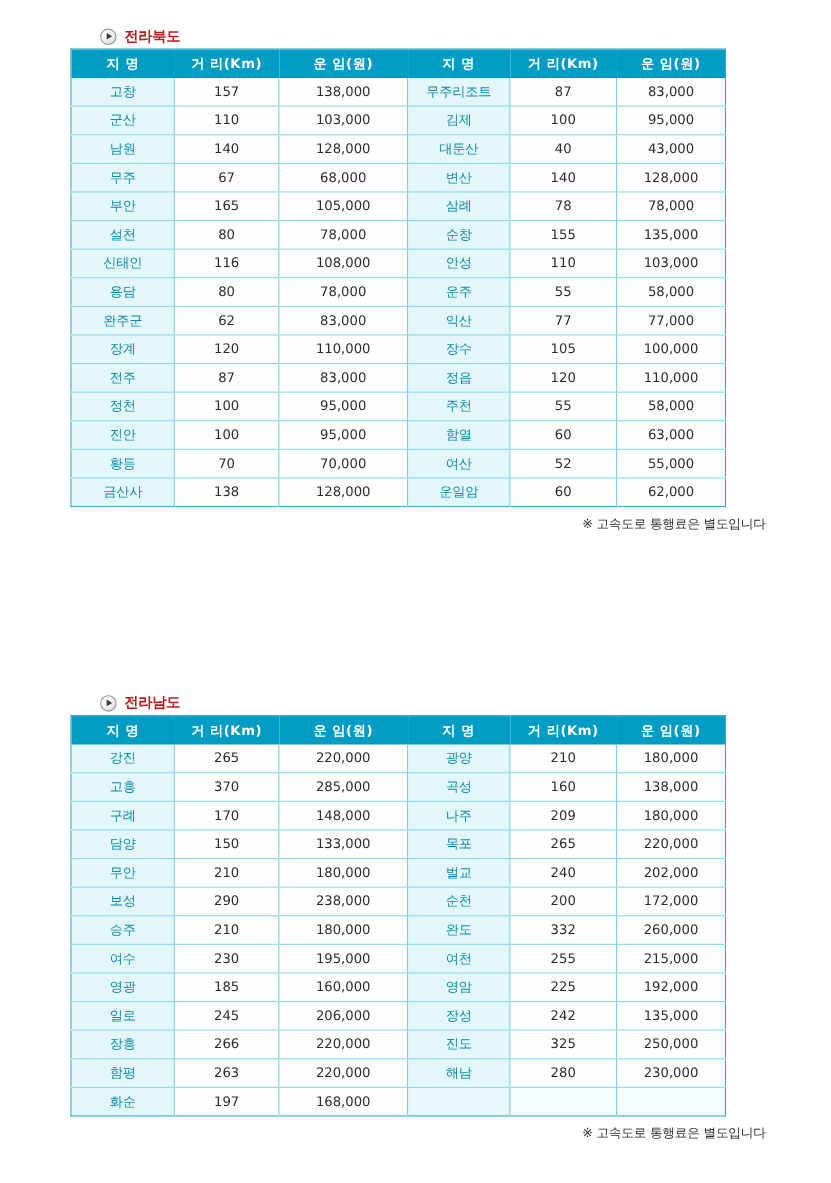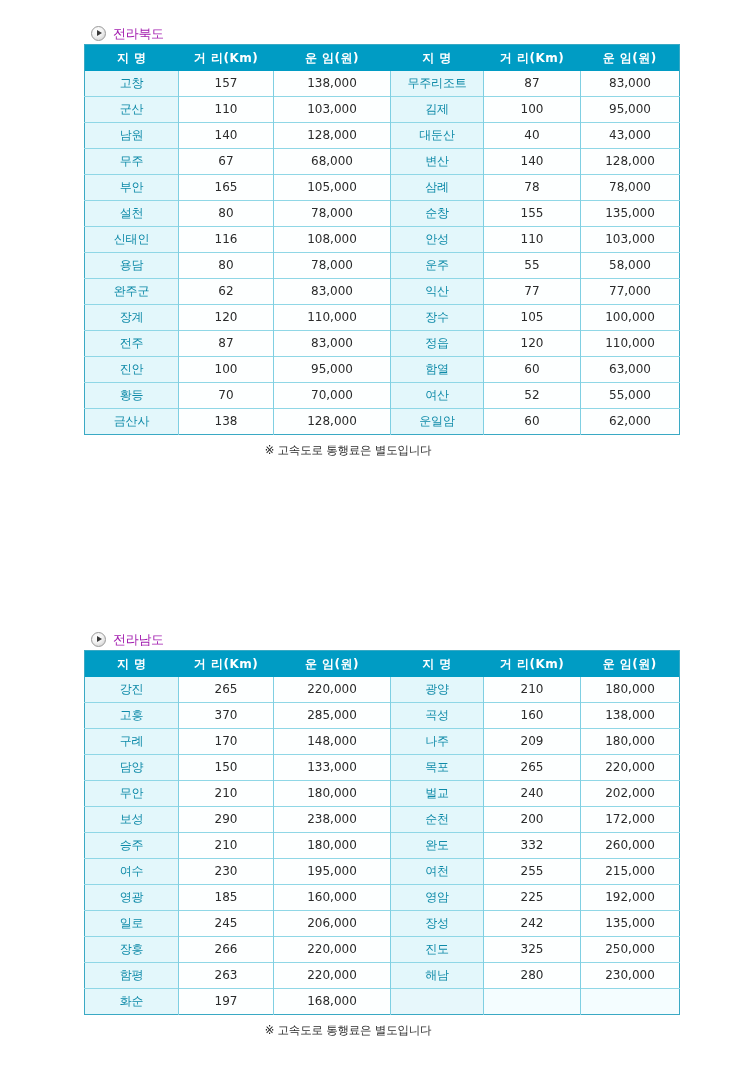--- a/index.html
+++ b/index.html
@@ -50,29 +50,29 @@
     left: 5px;
     top: 3.5px;
     width: 0;
     height: 0;
     border-left: 5px solid #3a3a3a;
     border-top: 3px solid transparent;
     border-bottom: 3px solid transparent;
   }
   .section-title {
     font-size: 13px;
-    font-weight: normal;
-    color: #a21caf;
+    font-weight: bold;
+    color: #b91c1c;
     letter-spacing: -0.3px;
     line-height: 15px;
   }
 
   
   .fare-table {
-    margin-left: 84px;
+    margin-left: 64px;
     width: 595px;
     border-collapse: collapse;
     table-layout: fixed;
     border: 1px solid #3aa9c4;
     box-sizing: border-box;
   }
   .fare-table col.c-name  { width: 94px; }
   .fare-table col.c-dist  { width: 95px; }
   .fare-table col.c-fare  { width: 117px; }
   .fare-table col.c-name2 { width: 93px; }
@@ -109,21 +109,21 @@
     color: #0e8aa8;
     letter-spacing: -0.2px;
   }
   .fare-table tbody td.empty { background: #e7f7fb; }
   .fare-table tbody td.empty-w { background: #f4fdff; }
 
   
   .footnote {
     margin-top: 8px;
     width: 696px;
-    text-align: center;
+    text-align: right;
     font-size: 11.5px;
     color: #2a2a2a;
     letter-spacing: -0.2px;
   }
 </style>
 </head>
 <body>
 
 <div class="page">
 
@@ -235,20 +235,28 @@
           </tr>
           <tr>
             <td class="name">전주</td>
             <td class="">87</td>
             <td class="">83,000</td>
             <td class="name">정읍</td>
             <td class="">120</td>
             <td class="">110,000</td>
           </tr>
           <tr>
+            <td class="name">정천</td>
+            <td class="">100</td>
+            <td class="">95,000</td>
+            <td class="name">주천</td>
+            <td class="">55</td>
+            <td class="">58,000</td>
+          </tr>
+          <tr>
             <td class="name">진안</td>
             <td class="">100</td>
             <td class="">95,000</td>
             <td class="name">함열</td>
             <td class="">60</td>
             <td class="">63,000</td>
           </tr>
           <tr>
             <td class="name">황등</td>
             <td class="">70</td>

